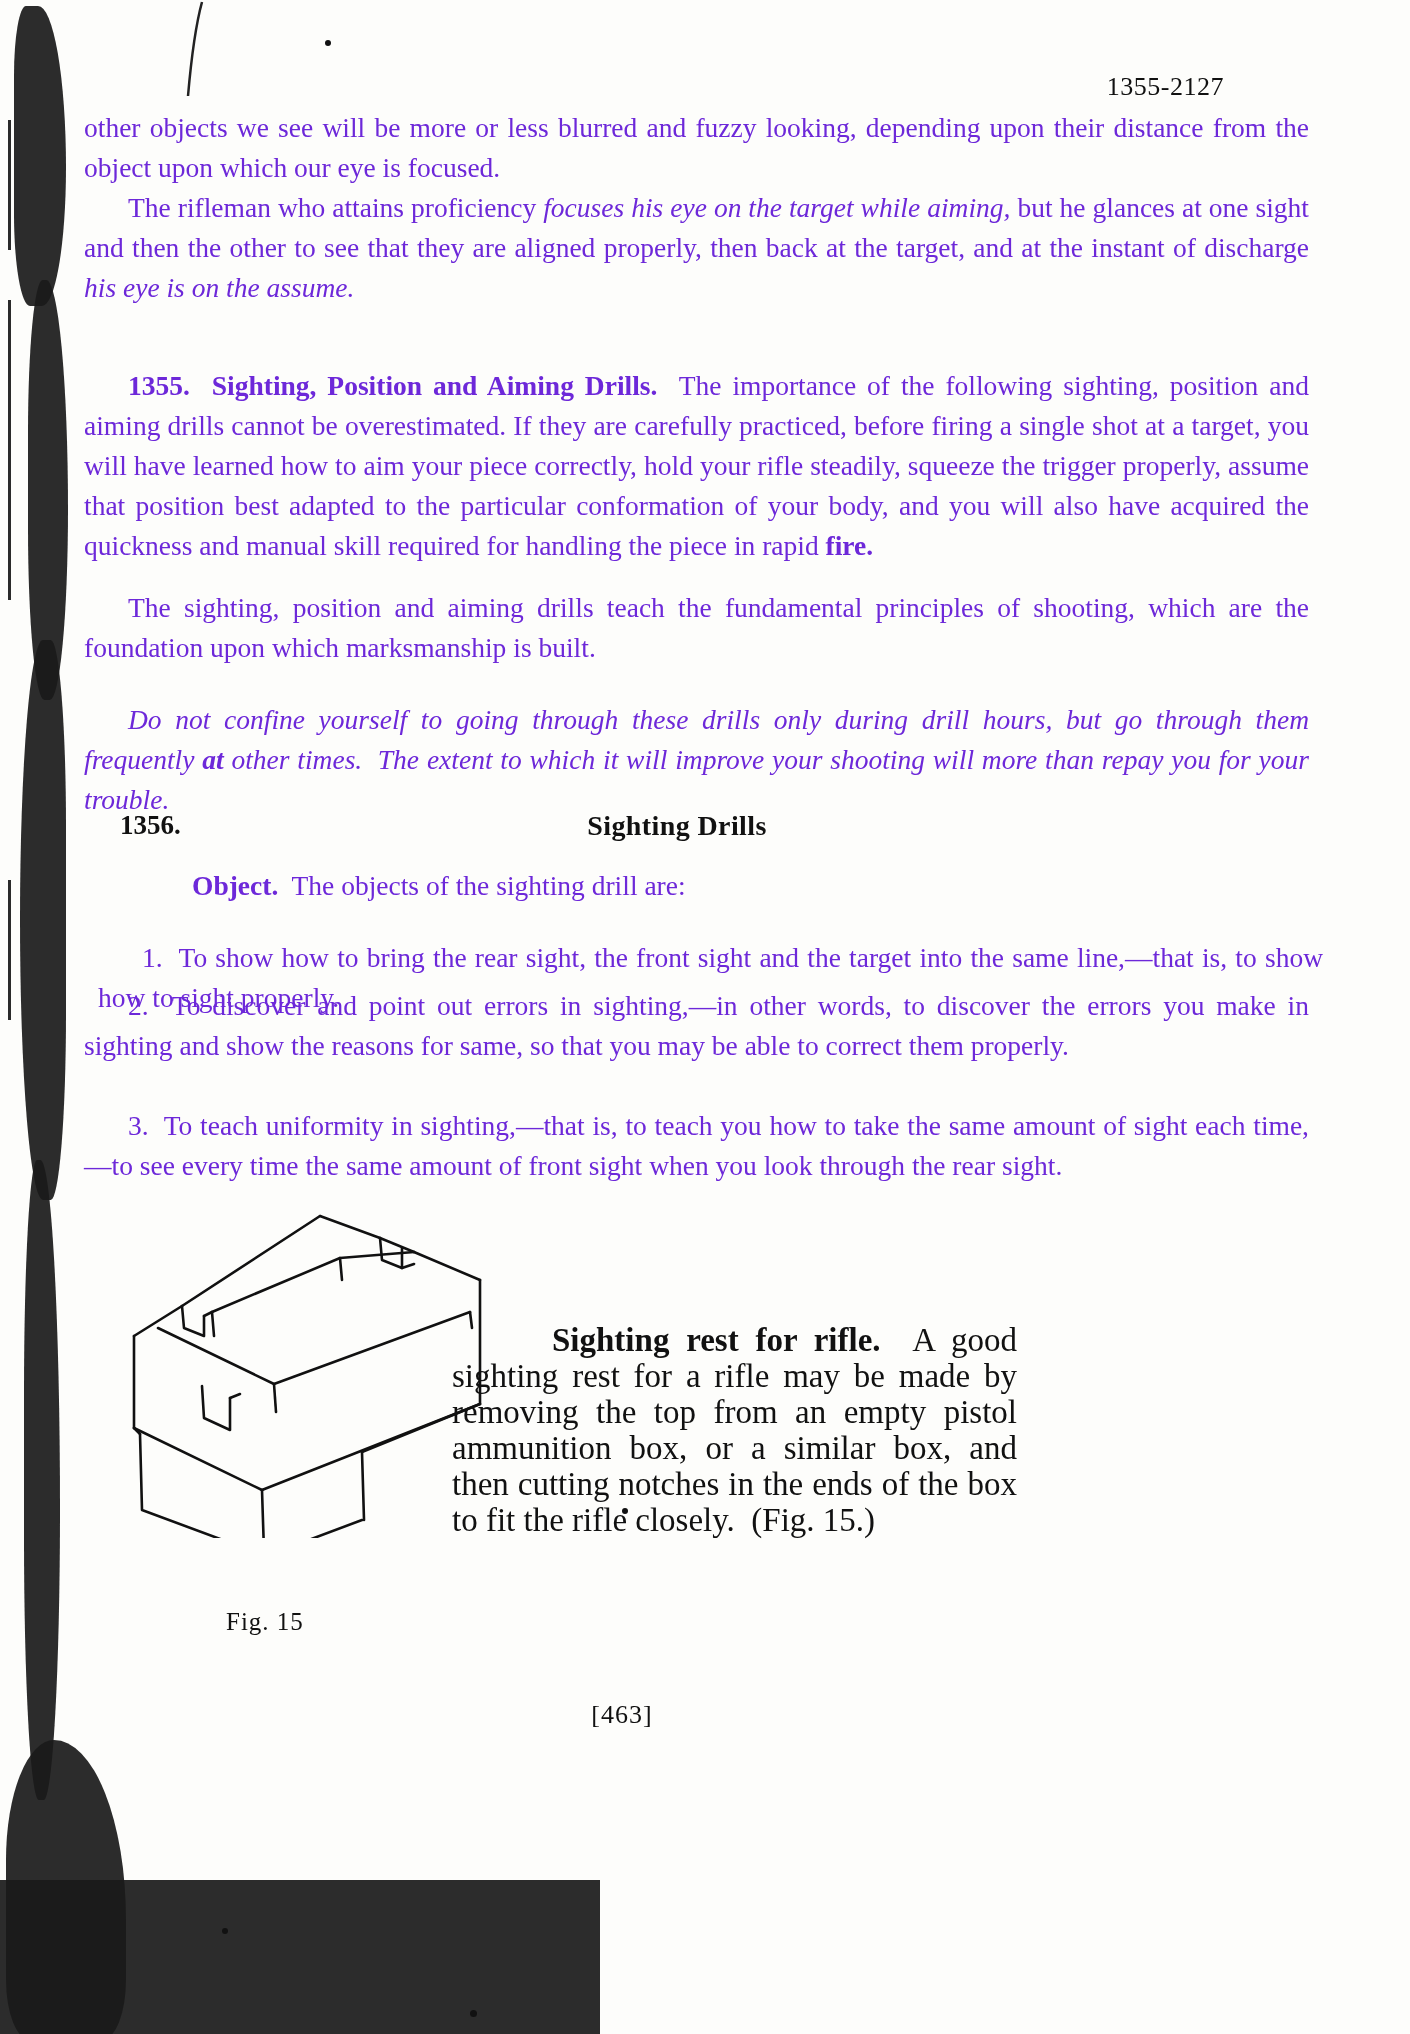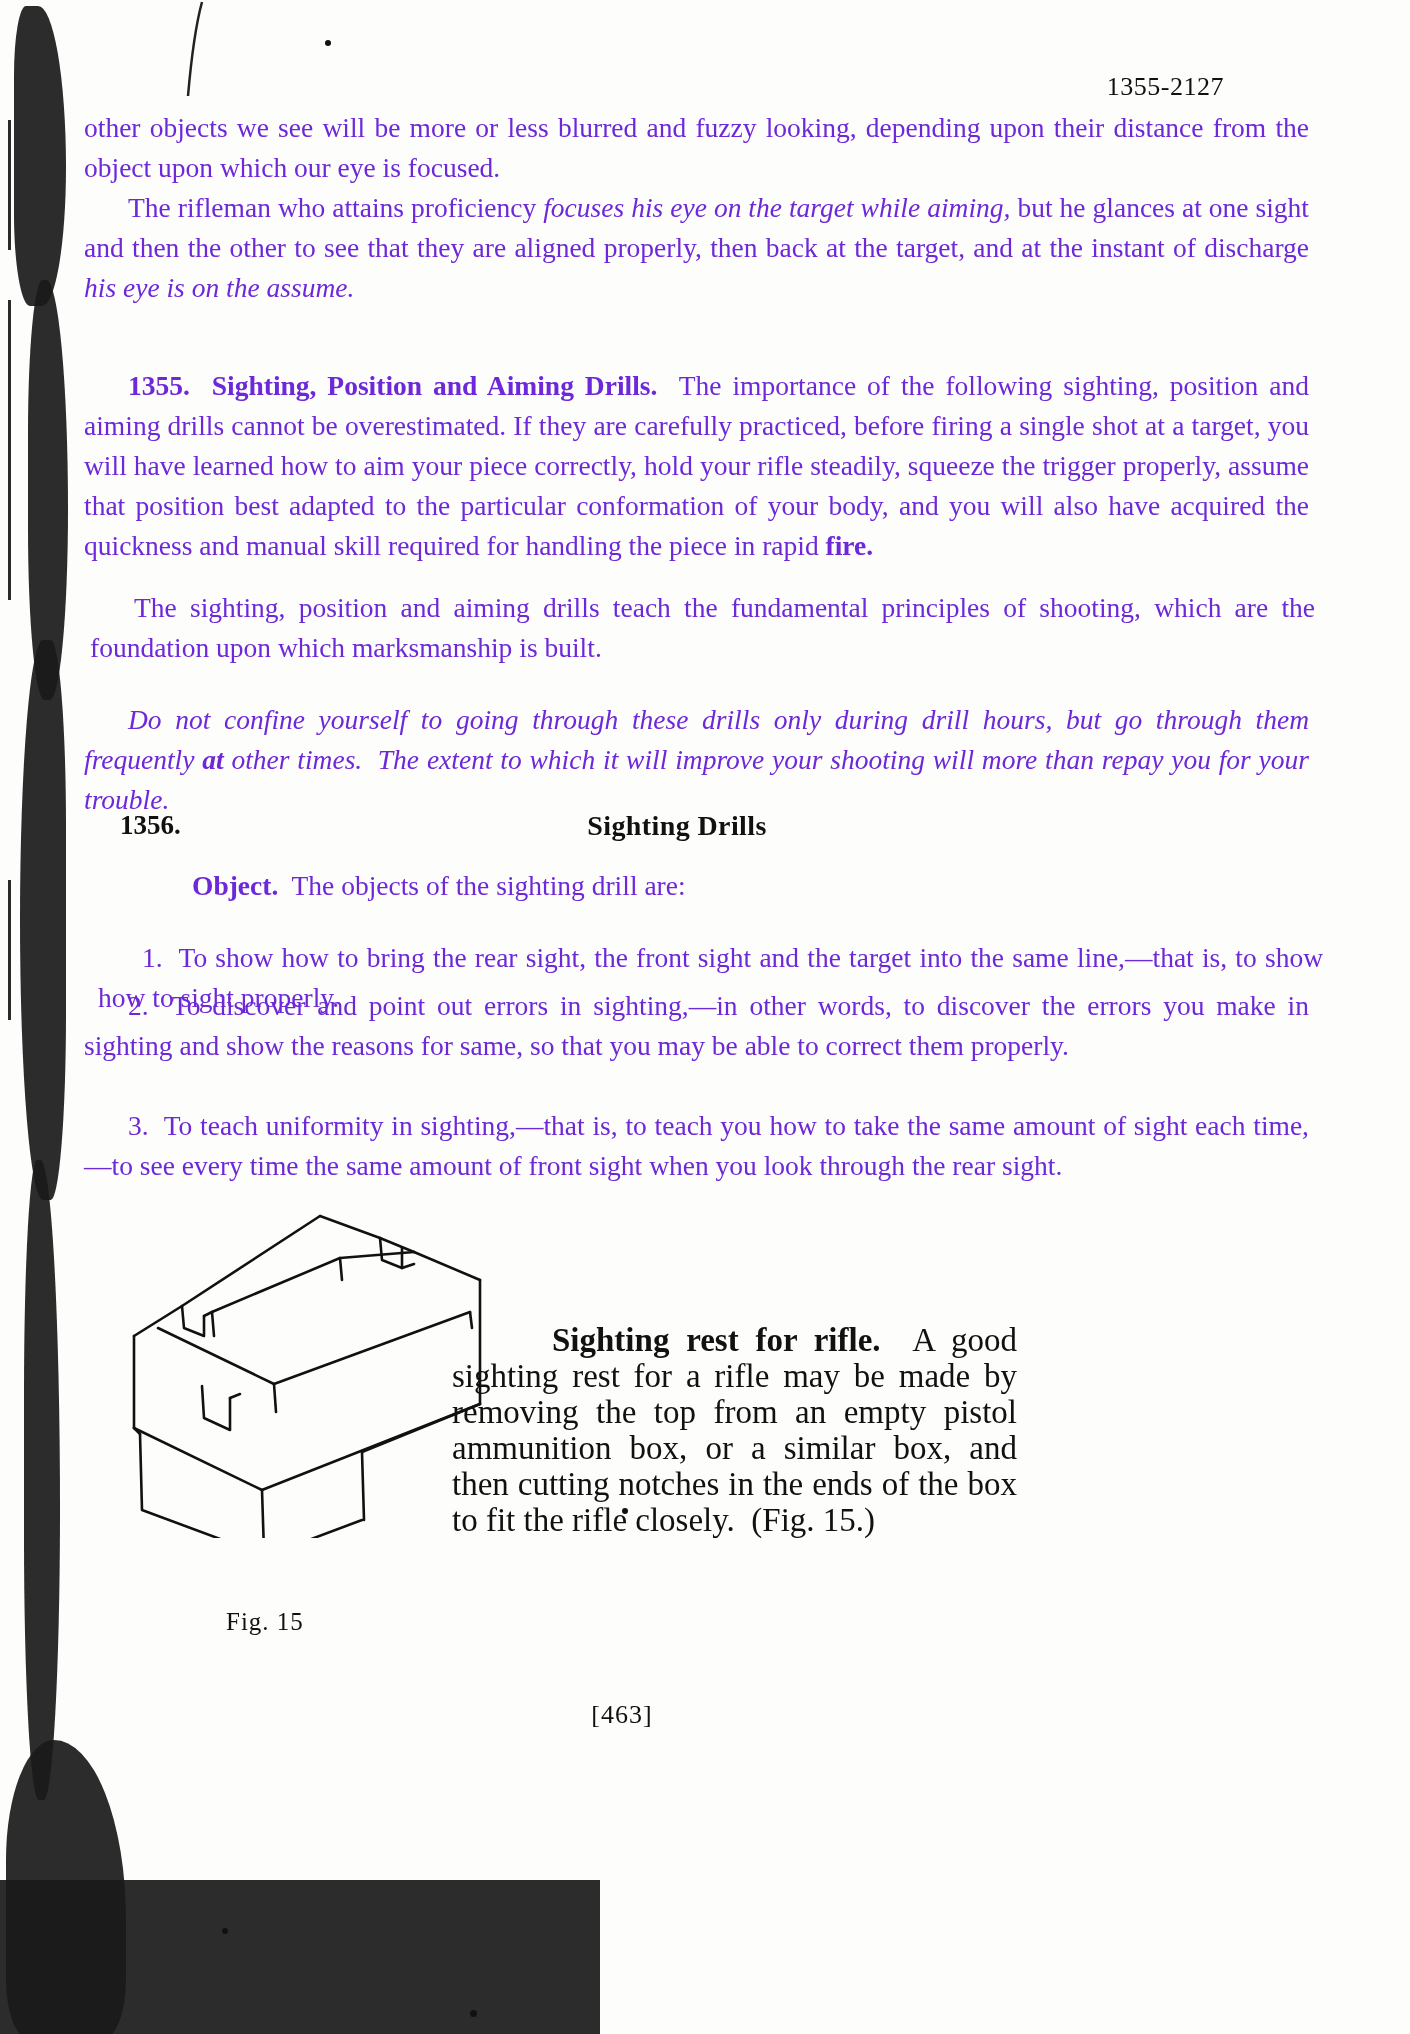--- a/index.html
+++ b/index.html
@@ -140,21 +140,21 @@
 
     <div class="page-ref">1355-2127</div>
 
     <div class="para" style="left:22px; top:108px; width:1225px;">other objects we see will be more or less blurred and fuzzy looking, depending upon their distance from the object upon which our eye is <span style="display:inline">focused.</span></div>
 
     <div class="para" style="left:22px; top:188px; width:1225px;"><span class="ind"></span>The rifleman who attains proficiency <span class="ital">focuses his eye on the target while aiming,</span> but he glances at one sight and then the other to see that they are aligned properly, then back at the target, and at the instant of discharge <span class="ital">his eye is on the assume.</span></div>
 
 
     <div class="para" style="left:22px; top:366px; width:1225px;"><span class="ind"></span><span class="bold">1355.&nbsp; Sighting, Position and Aiming Drills.</span>&nbsp; The importance of the following sighting, position and aiming drills cannot be overestimated. If they are carefully practiced, before firing a single shot at a target, you will have learned how to aim your piece correctly, hold your rifle steadily, squeeze the trigger properly, assume that position best adapted to the particular conformation of your body, and you will also have acquired the quickness and manual skill required for handling the piece in rapid <span class="bold">fire.</span></div>
 
-    <div class="para" style="left:22px; top:588px; width:1225px;margin-left:6px;"><span class="ind"></span>The sighting, position and aiming drills teach the fundamental principles of shooting, which are the foundation upon which marksmanship is built.</div>
+    <div class="para" style="left:22px; top:588px; width:1225px;"><span class="ind"></span>The sighting, position and aiming drills teach the fundamental principles of shooting, which are the foundation upon which marksmanship is built.</div>
 
     <div class="para ital" style="left:22px; top:700px; width:1225px;font-style:italic;"><span class="ind"></span>Do not confine yourself to going through these drills only during drill hours, but go through them frequently <span class="bold">at</span> other times.&nbsp; The extent to which it will improve your shooting will more than repay you for your trouble.</div>
 
     <div class="secnum" style="left:22px; top:810px;margin-left:36px;">1356.</div>
     <div class="heading" style="left:0px; top:810px; width:1230px; text-align:center;">Sighting  Drills</div>
 
     <div class="para" style="left:22px; top:866px; width:1225px;"><span style="display:inline-block;width:108px;"></span><span class="bold">Object.</span>&nbsp; The objects of the sighting drill are:</div>
 
     <div class="para" style="left:36px; top:906px; width:1225px;margin-top:32px;"><span class="ind"></span>1.&nbsp; To show how to bring the rear sight, the front sight and the target into the same line,—that is, to show how to sight properly.</div>
 

